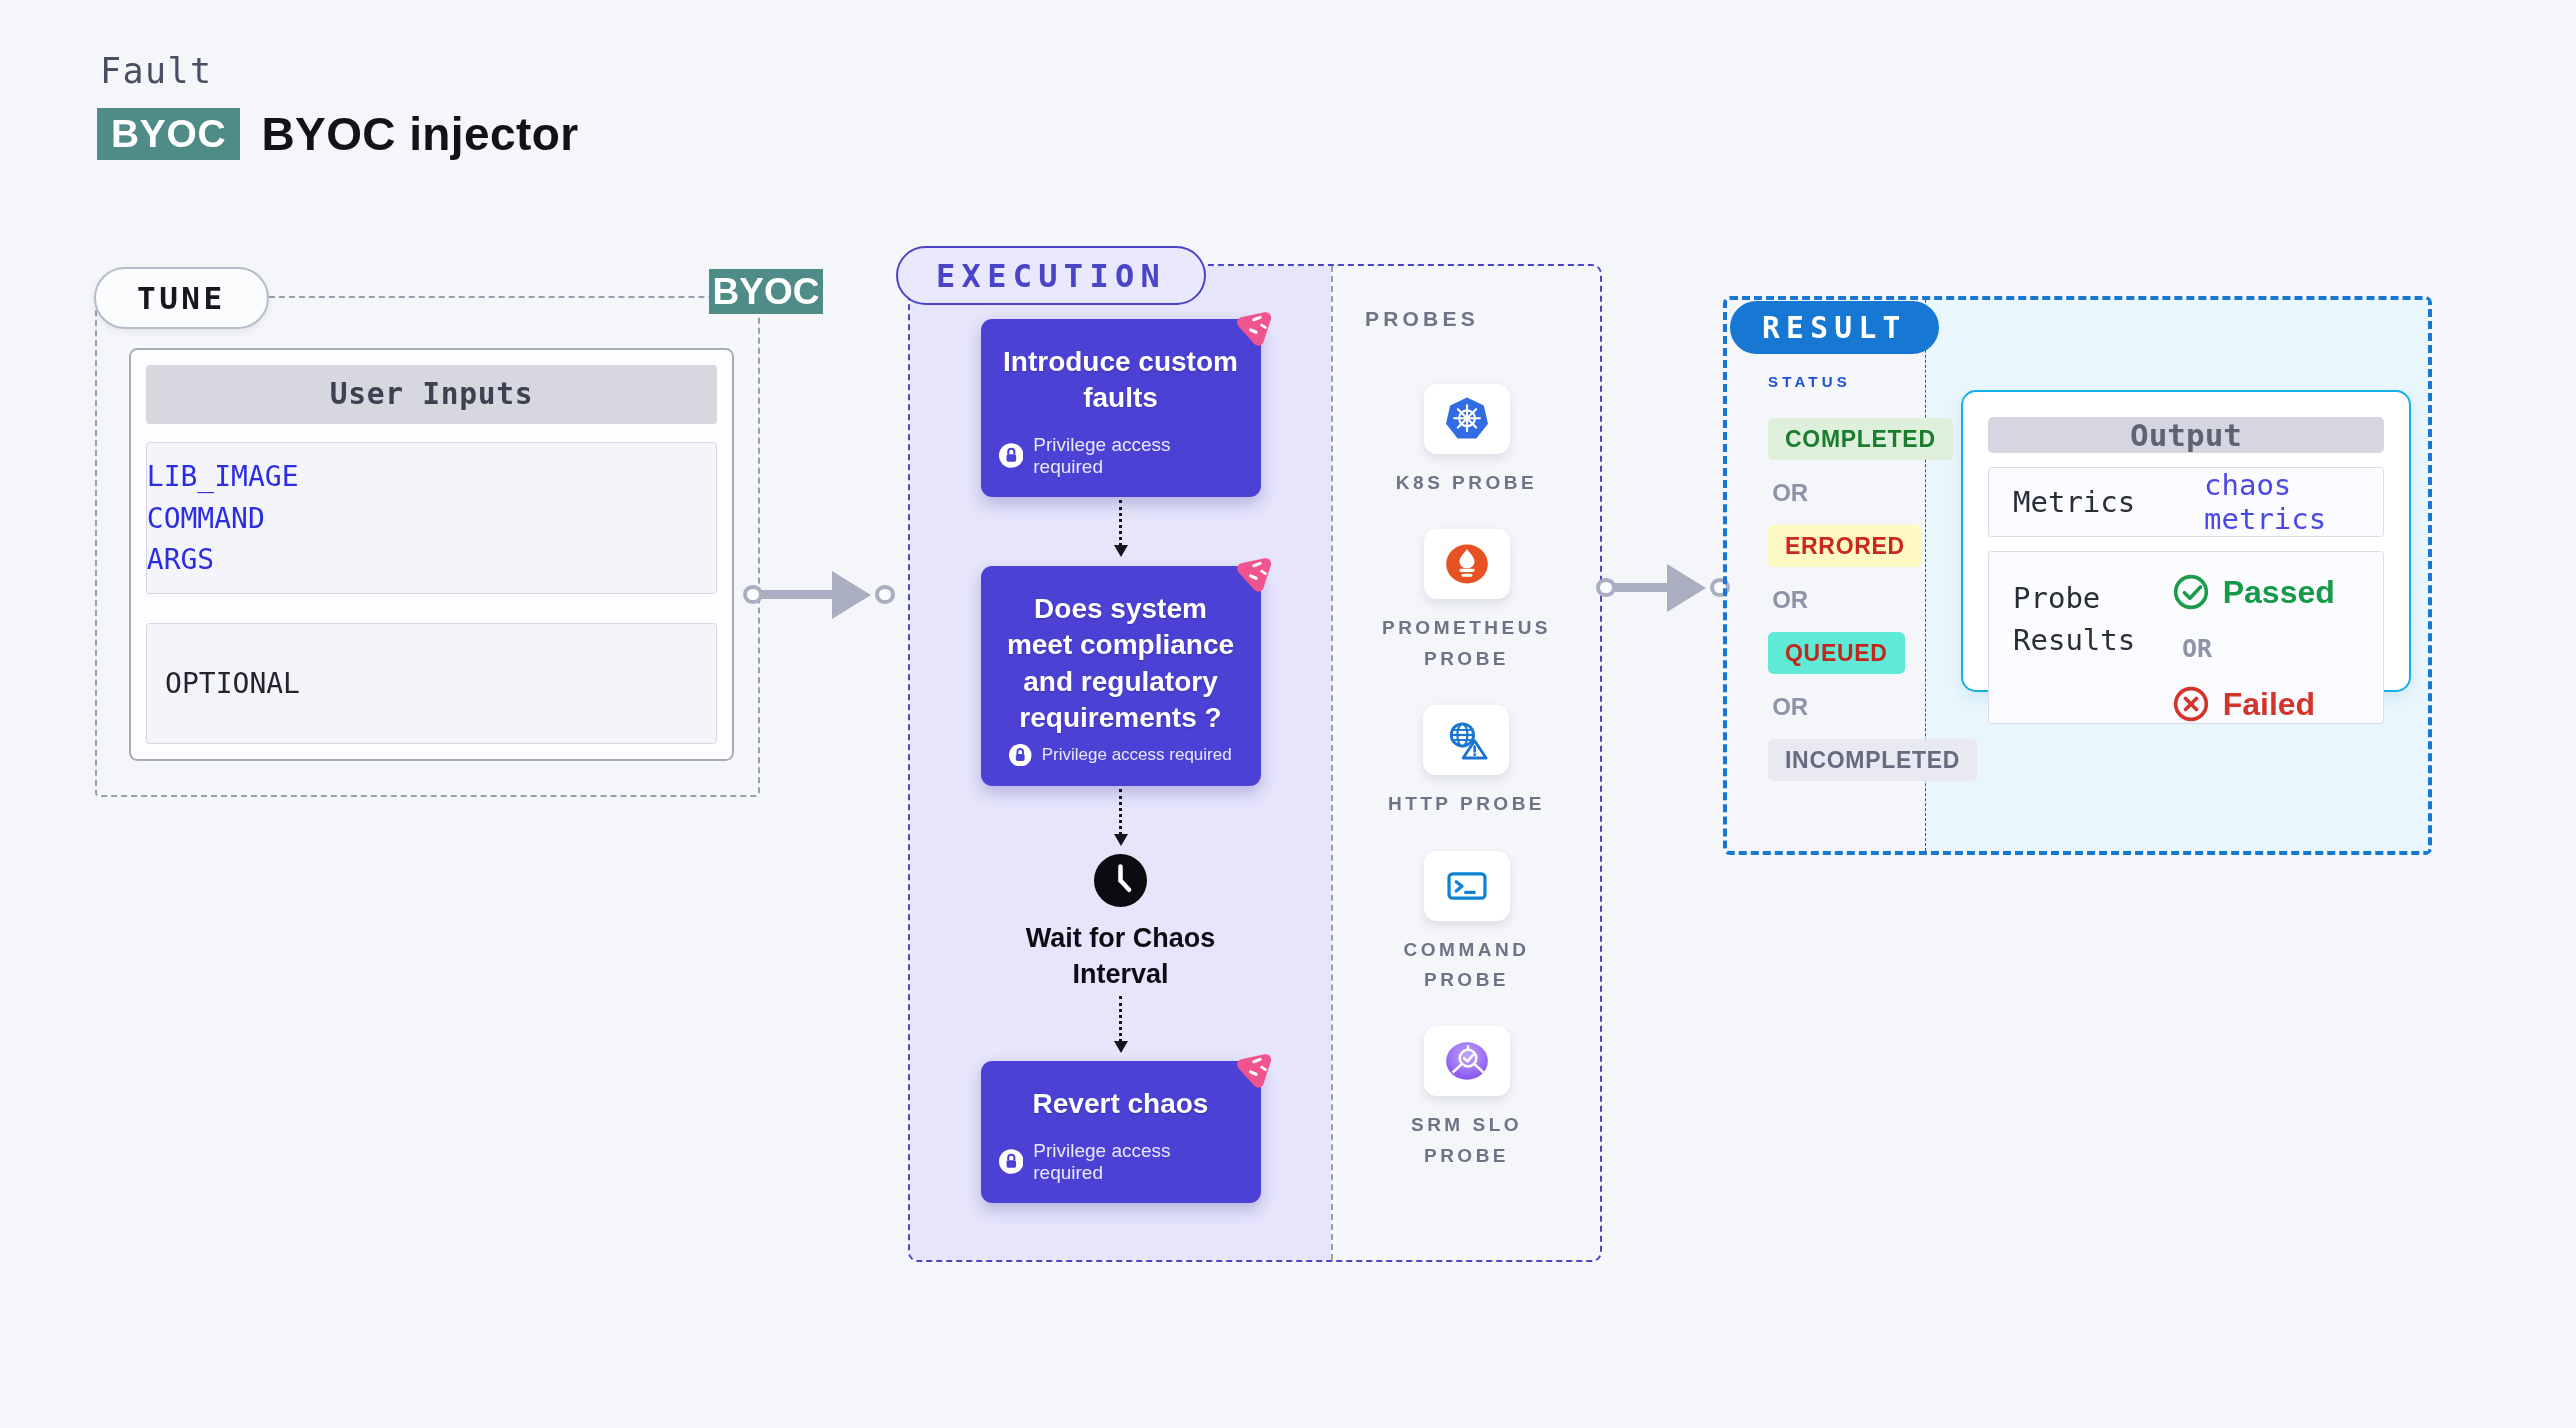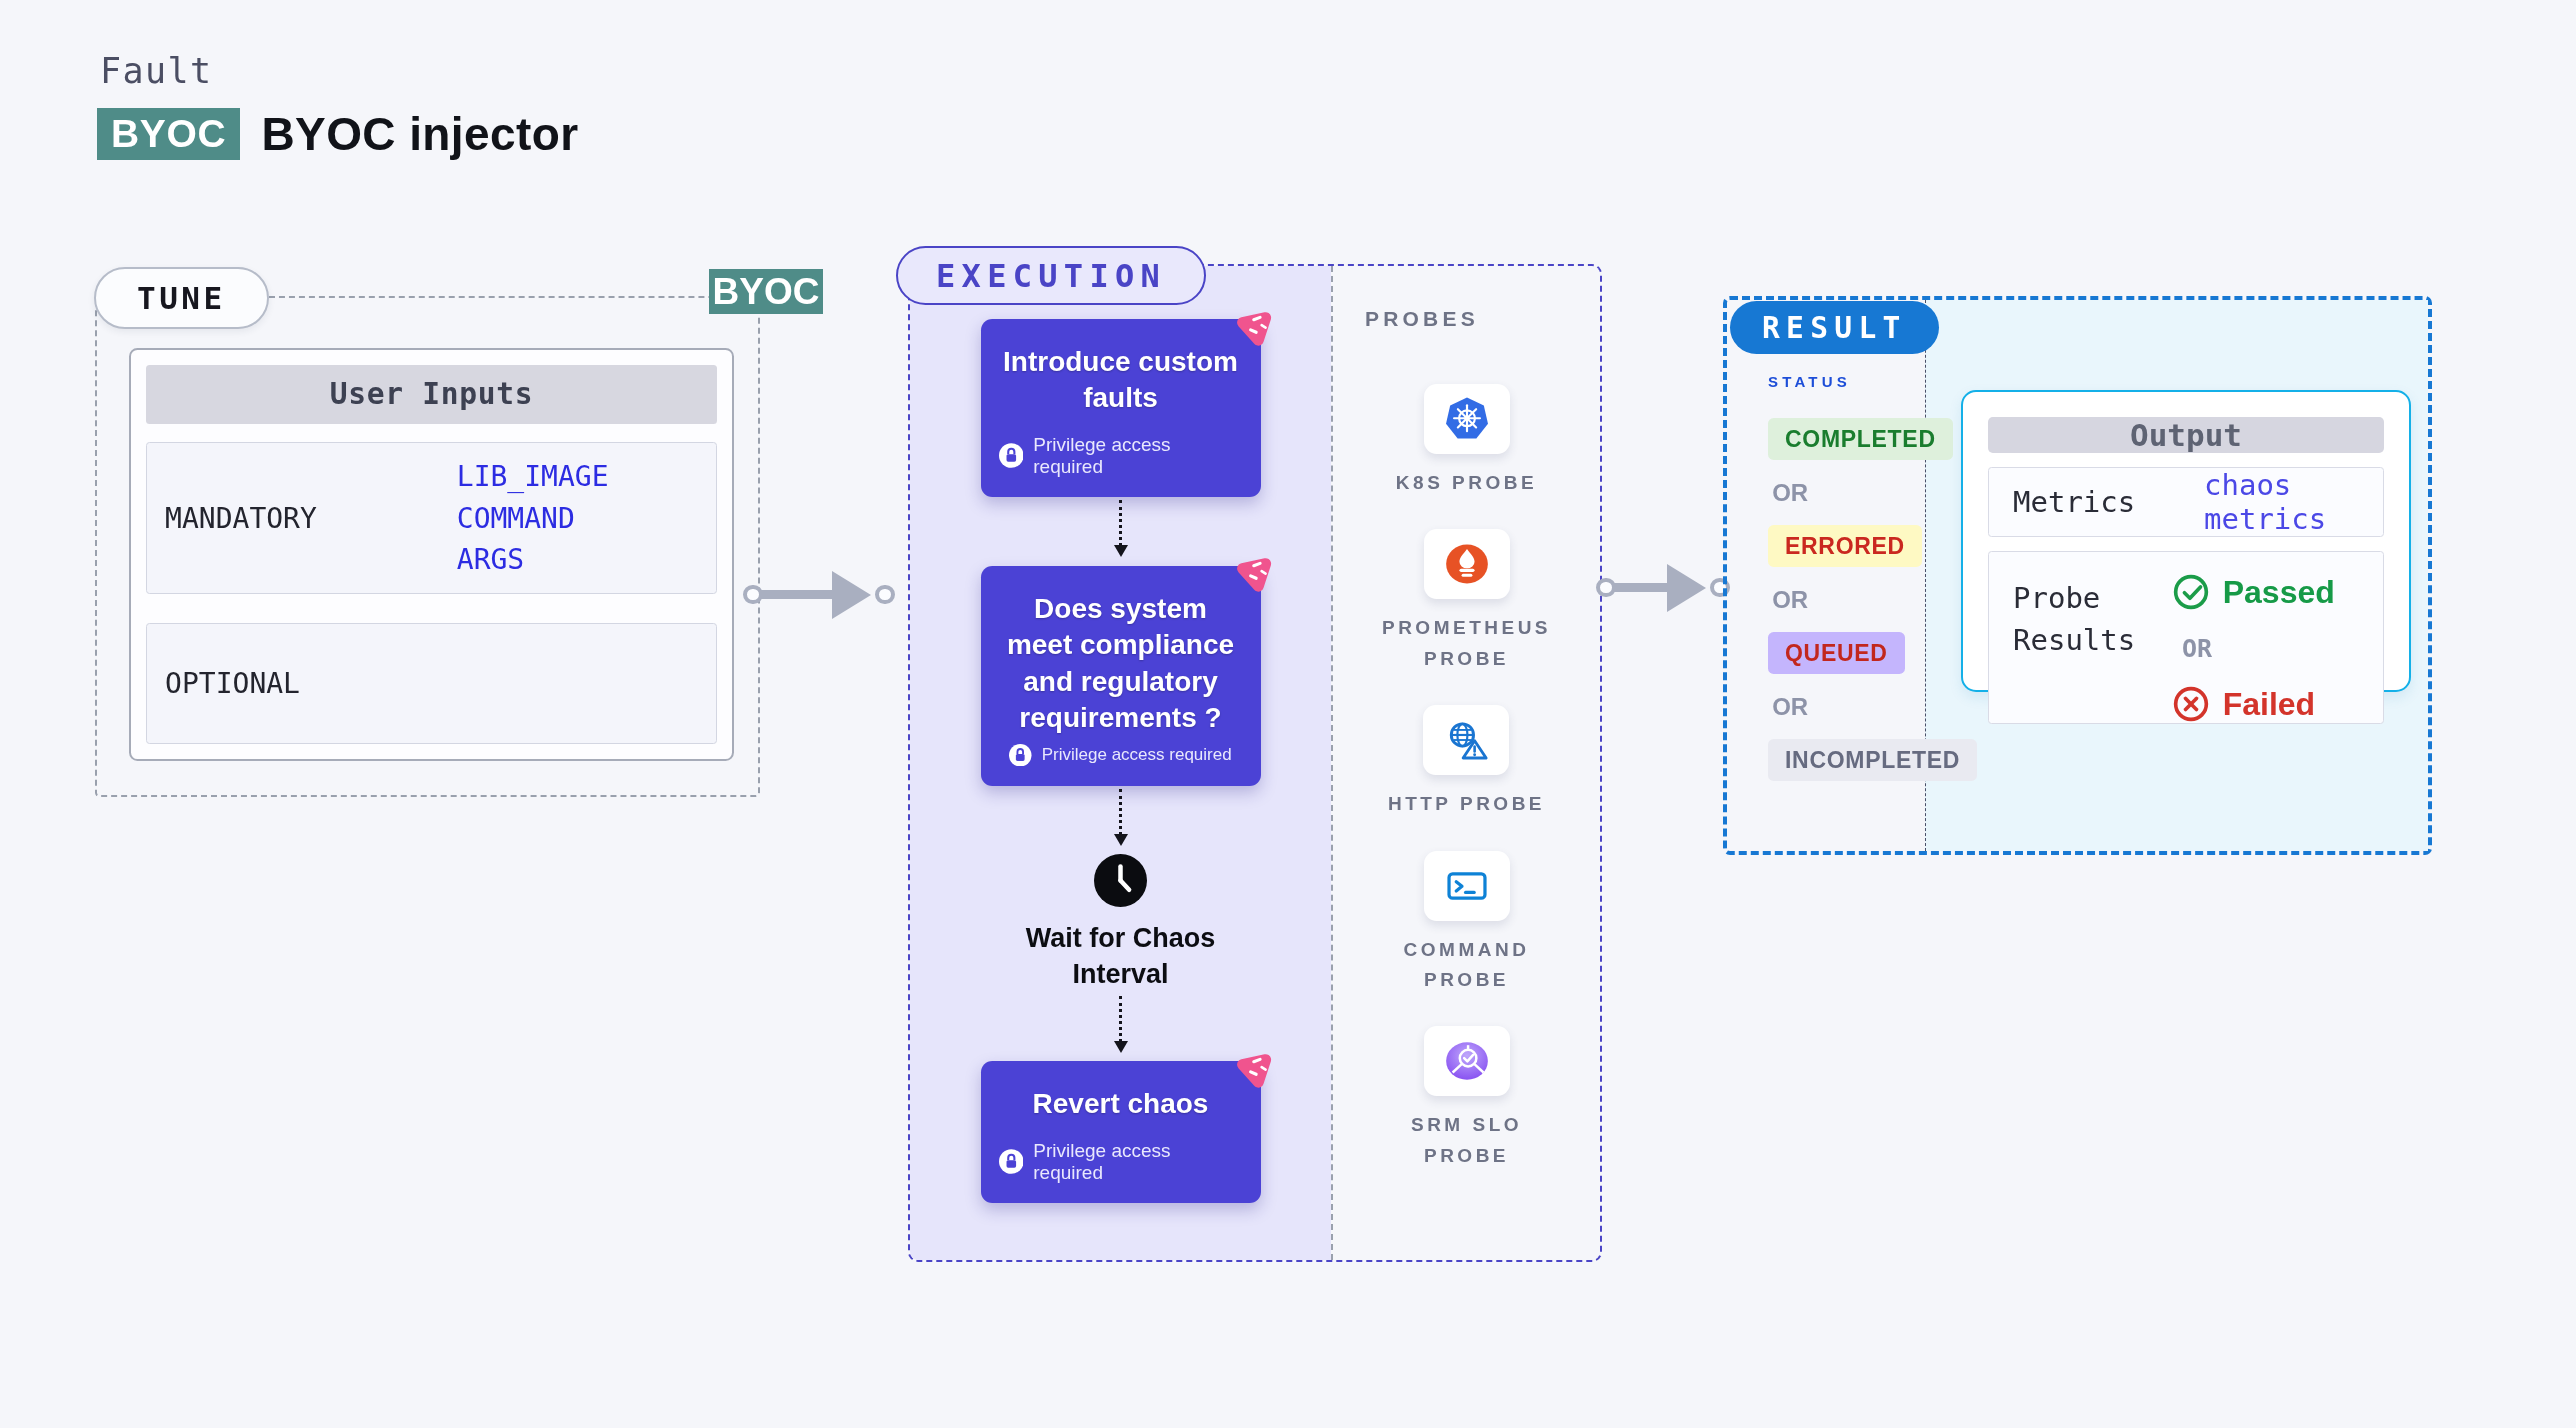--- a/index.html
+++ b/index.html
@@ -58,21 +58,21 @@
 
   
   .result-region { position: absolute; left: 1723px; top: 296px; width: 709px; height: 559px; border: 4.2px dashed #1778d3; border-radius: 7px; }
   .result-cyan { position: absolute; left: 198px; top: 0; right: 0; bottom: 0; background: #e9f6fc; border-left: 1.4px dashed #4a5068; }
   .result-pill { position: absolute; left: 1730px; top: 269px; height: 53px; padding: 0 32px; background: #1778d3; border-radius: 29.6px; display: flex; align-items: center; color: #ffffff; font-family: "DejaVu Sans Mono", monospace; font-weight: bold; font-size: 29.6px; letter-spacing: 6.3px; z-index: 5; margin-top: 32px; }
   .status-col { position: absolute; left: 0; top: 0; width: 198px; padding: 73px 0 0 41px; display: flex; flex-direction: column; align-items: flex-start; }
   .status-heading { font-size: 15px; font-weight: bold; letter-spacing: 4.2px; color: #1d4ed8; margin-bottom: 28px; }
   .status-badge { font-size: 23px; font-weight: 800; padding: 7.7px 17px; border-radius: 5.6px; letter-spacing: 0.7px; white-space: nowrap; }
   .status-badge.completed { color: #1a7d2e; background: #def0dc; }
   .status-badge.errored  { color: #ca2820; background: #fef9c3; }
-  .status-badge.queued   { color: #c2271d; background: #c4b5fd; }
+  .status-badge.queued   { color: #c2271d; background: #5eead4; }
   .status-badge.incompleted { color: #666b80; background: #e9eaf1; }
   .or-label { font-size: 24px; font-weight: bold; color: #8d93a8; margin: 18.3px 0 18.3px 4.2px; }
 
   
   .output-card { position: absolute; left: 234px; top: 90px; width: 450px; height: 302px; background: #ffffff; border: 2.8px solid #14b0e8; border-radius: 15px; padding: 25px; display: flex; flex-direction: column; box-shadow: 0 5.6px 12.7px rgba(20,120,180,.10); }
   .output-header { height: 68px; background: #d6d6e0; border-radius: 4.9px; display: flex; align-items: center; justify-content: center; font-family: "DejaVu Sans Mono", monospace; font-size: 31px; font-weight: bold; color: #5e6373; }
   .output-row { border: 1.4px solid #d9dbe6; border-radius: 3.5px; background: #fbfcff; margin-top: 14px; display: flex; }
   .metrics-row { height: 75px; align-items: center; }
   .output-row .o-label { flex: 0 0 176px; padding-left: 24px; font-family: "DejaVu Sans Mono", monospace; font-size: 29px; color: #2a2c37; line-height: 1.45; }
   .metrics-value { font-family: "DejaVu Sans Mono", monospace; font-size: 29px; color: #4b48e6; margin-left: 39px; }
@@ -96,21 +96,20 @@
     <span class="page-title">BYOC injector</span>
   </div>
 
   <div class="tune-box"></div>
   <div class="tune-pill">TUNE</div>
   <div class="tune-corner-badge">BYOC</div>
 
   <div class="ui-card">
     <div class="ui-card-header">User Inputs</div>
     <div class="input-row mandatory">
-      <div class="row-label">MANDATORY</div>
       <div class="row-values">
         <span>LIB_IMAGE</span>
         <span>COMMAND</span>
         <span>ARGS</span>
       </div>
     </div>
     <div class="input-row optional">
       <div class="row-label">OPTIONAL</div>
     </div>
   </div>

